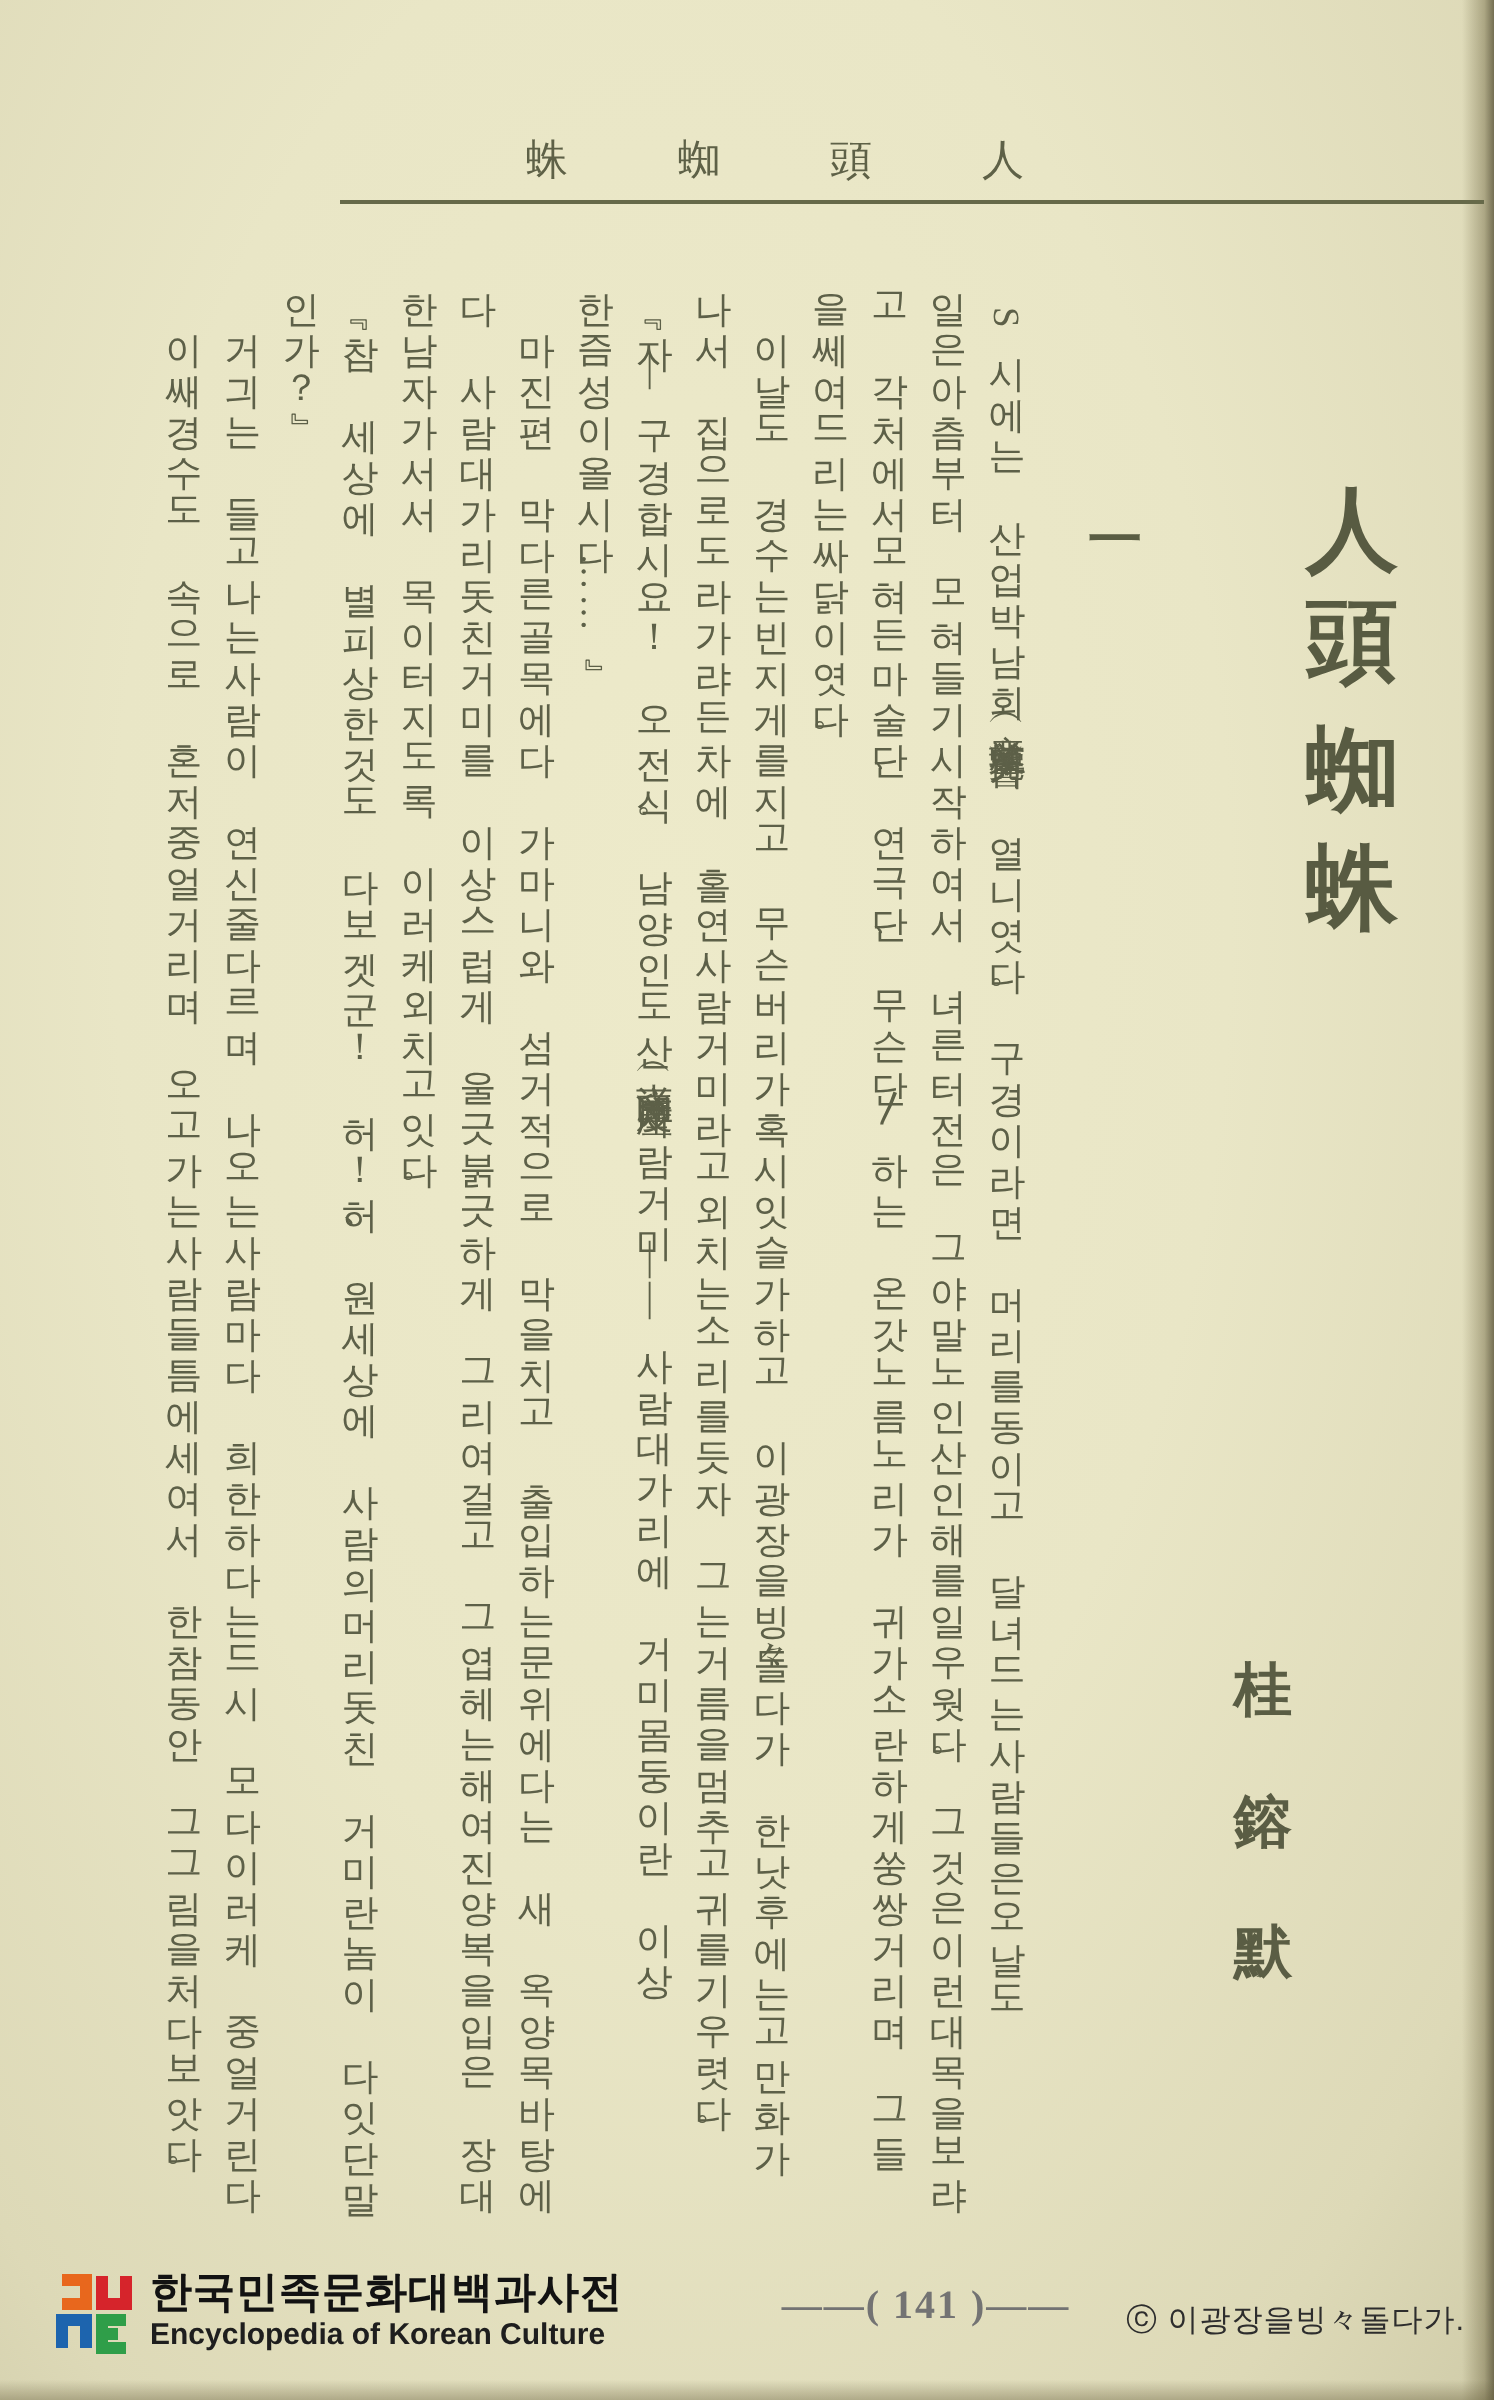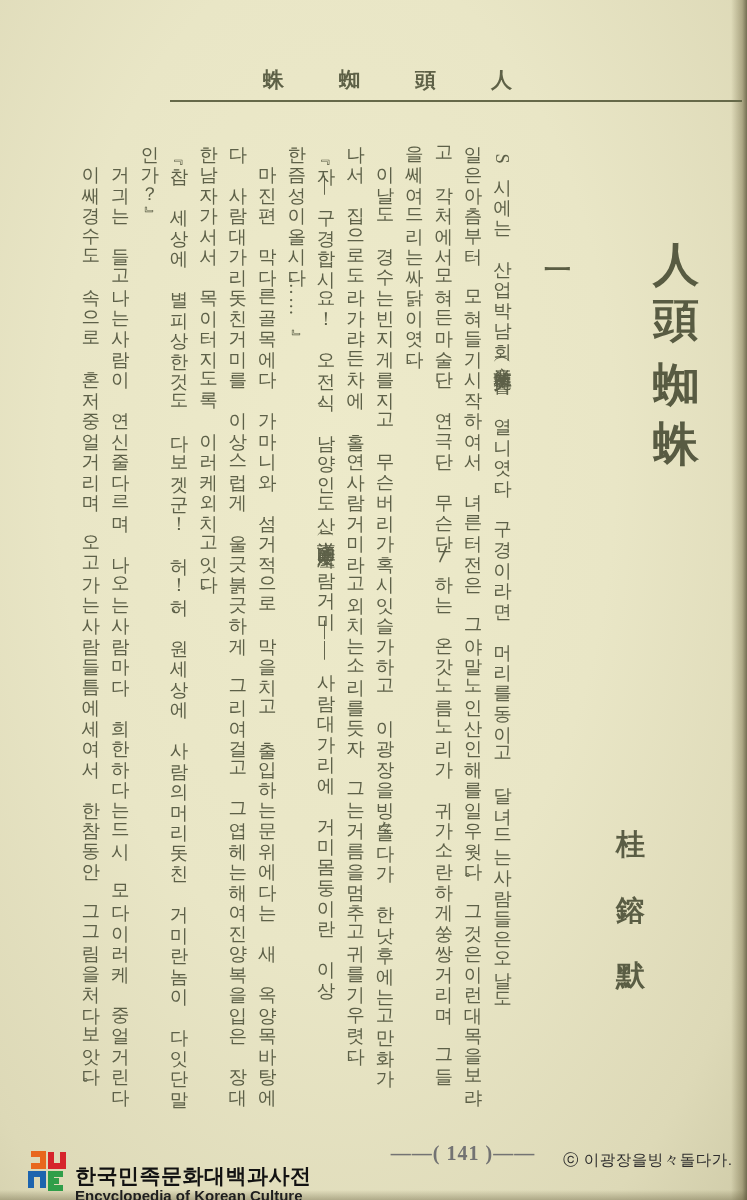--- a/index.html
+++ b/index.html
@@ -12,21 +12,21 @@
   .edge-right{
     position:absolute;top:0;right:0;width:16px;height:1200px;
     background:linear-gradient(to right, rgba(120,112,75,0) 0%, rgba(110,102,66,.45) 70%, rgba(80,74,48,.75) 100%);
   }
   .edge-bottom{
     position:absolute;left:0;bottom:0;width:747px;height:10px;
     background:linear-gradient(to bottom, rgba(110,102,66,0) 0%, rgba(100,93,60,.4) 100%);
   }
   .running-title{
     position:absolute;left:263px;top:66px;
-    font-size:21px;font-weight:bold;color:#5e6147;letter-spacing:55px;white-space:nowrap;
+    font-size:21px;font-weight:normal;color:#5e6147;letter-spacing:55px;white-space:nowrap;
   }
   .header-rule{
     position:absolute;left:170px;top:100px;width:572px;height:2px;background:#666949;
   }
   .story-title{
     position:absolute;left:645px;top:206px;
     writing-mode:vertical-rl;text-orientation:mixed;
     font-size:46px;font-weight:bold;color:#585b42;letter-spacing:59px;white-space:nowrap;
   }
   .section-marker{
@@ -42,21 +42,21 @@
     position:absolute;top:133px;right:231px;height:1030px;
     writing-mode:vertical-rl;text-orientation:mixed;
     font-size:18.5px;color:#5d6048;letter-spacing:2px;line-height:29.4px;
   }
   .body-columns p{margin:0;white-space:nowrap;}
   .footer-logo{
     position:absolute;left:28px;top:1135px;display:flex;align-items:center;gap:9px;
     font-family:"Liberation Sans", sans-serif;
   }
   .logo-mark{width:38px;height:42px;display:block;}
-  .logo-text .ko{font-size:21px;font-weight:bold;color:#121212;line-height:1.1;letter-spacing:.5px;margin-top:29px;}
+  .logo-text .ko{font-size:21px;font-weight:bold;color:#121212;line-height:1.1;letter-spacing:.5px;}
   .logo-text .en{font-size:15px;font-weight:bold;color:#1e1e1e;line-height:1.2;}
   .page-number{
     position:absolute;left:0;top:1142px;width:610px;text-align:center;
     font-size:20px;font-weight:bold;color:#737373;letter-spacing:1px;
   }
   .page-number span{margin-left:316px;}
   .copyright{
     position:absolute;left:563px;top:1150px;
     font-family:"Liberation Sans", sans-serif;
     font-size:15.5px;color:#2d2d2d;letter-spacing:.5px;

